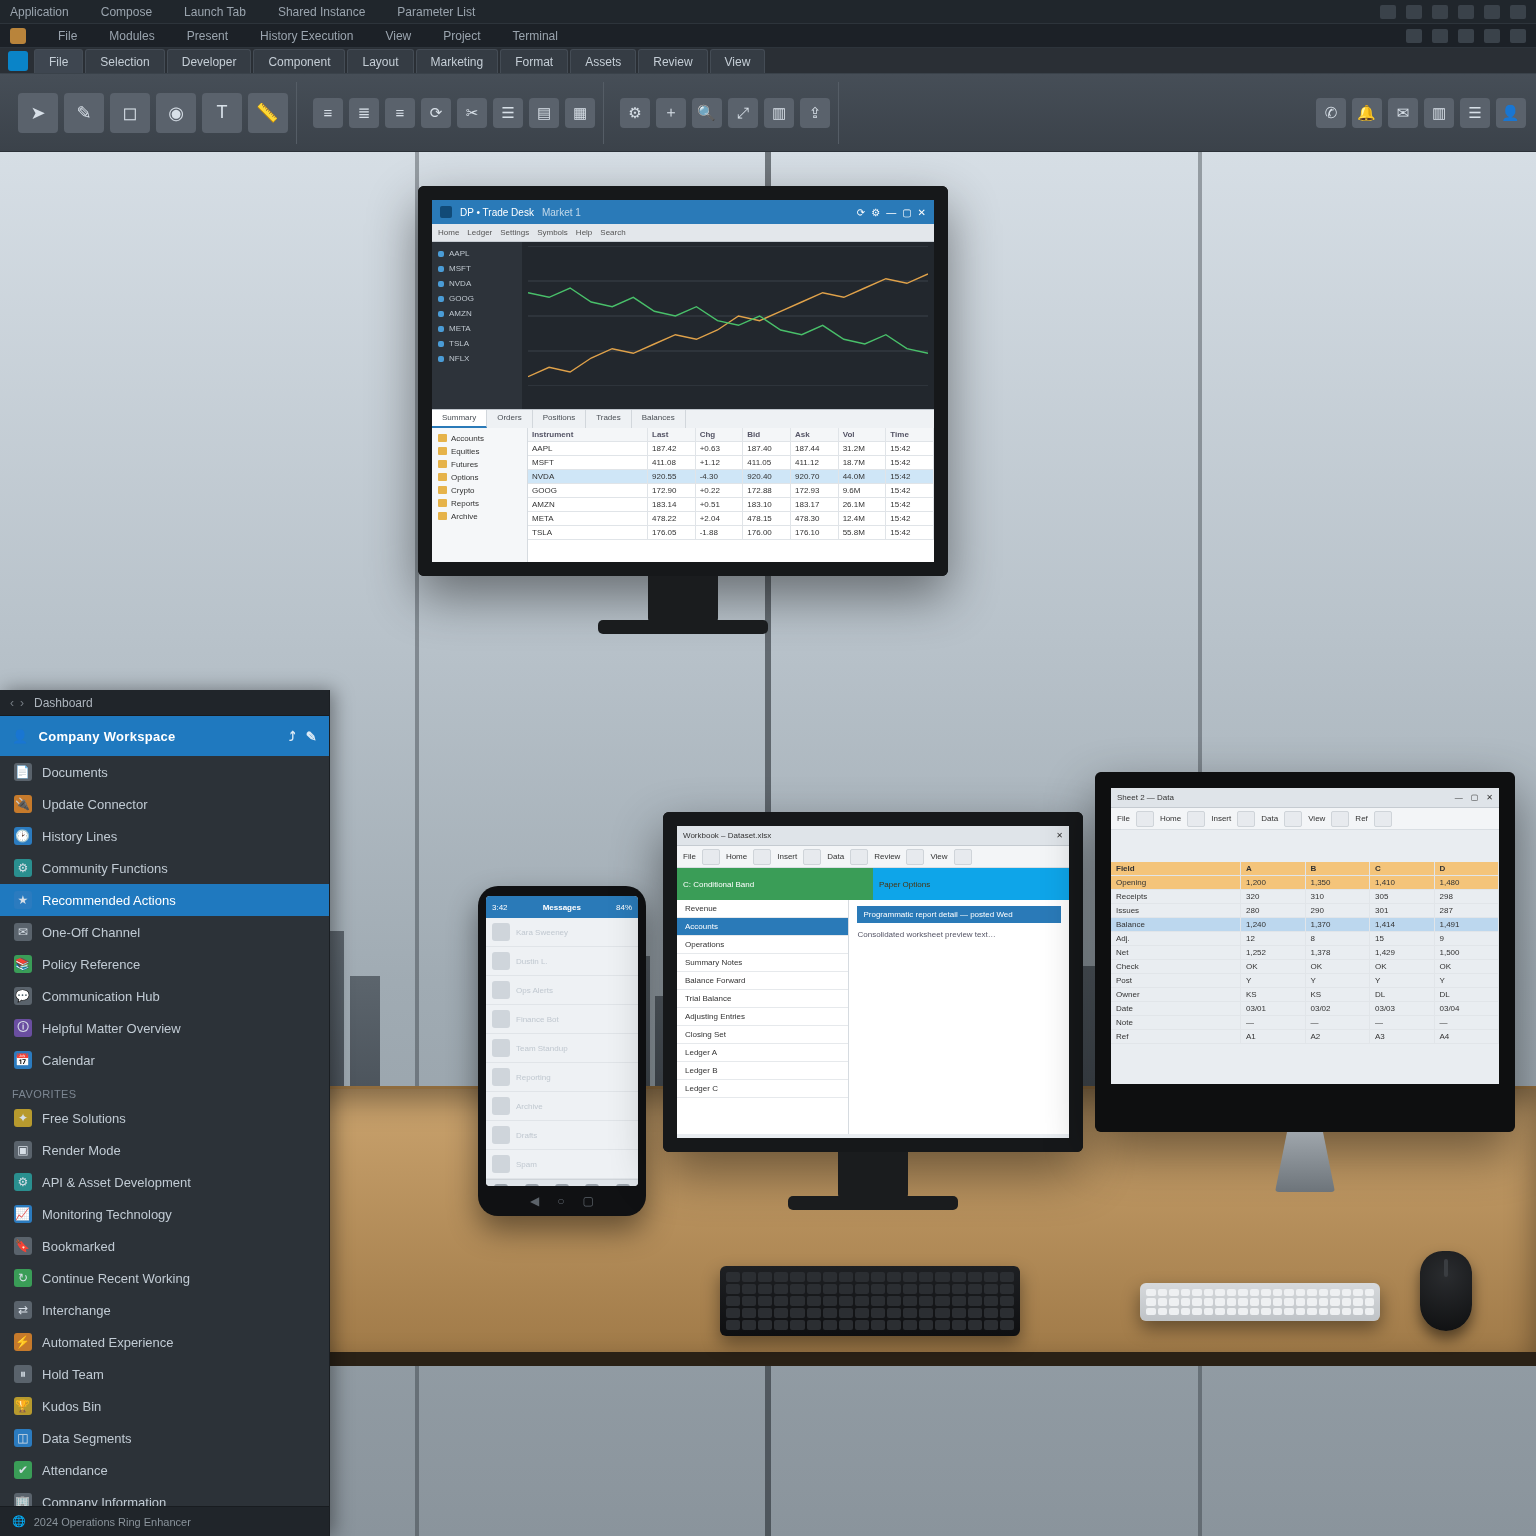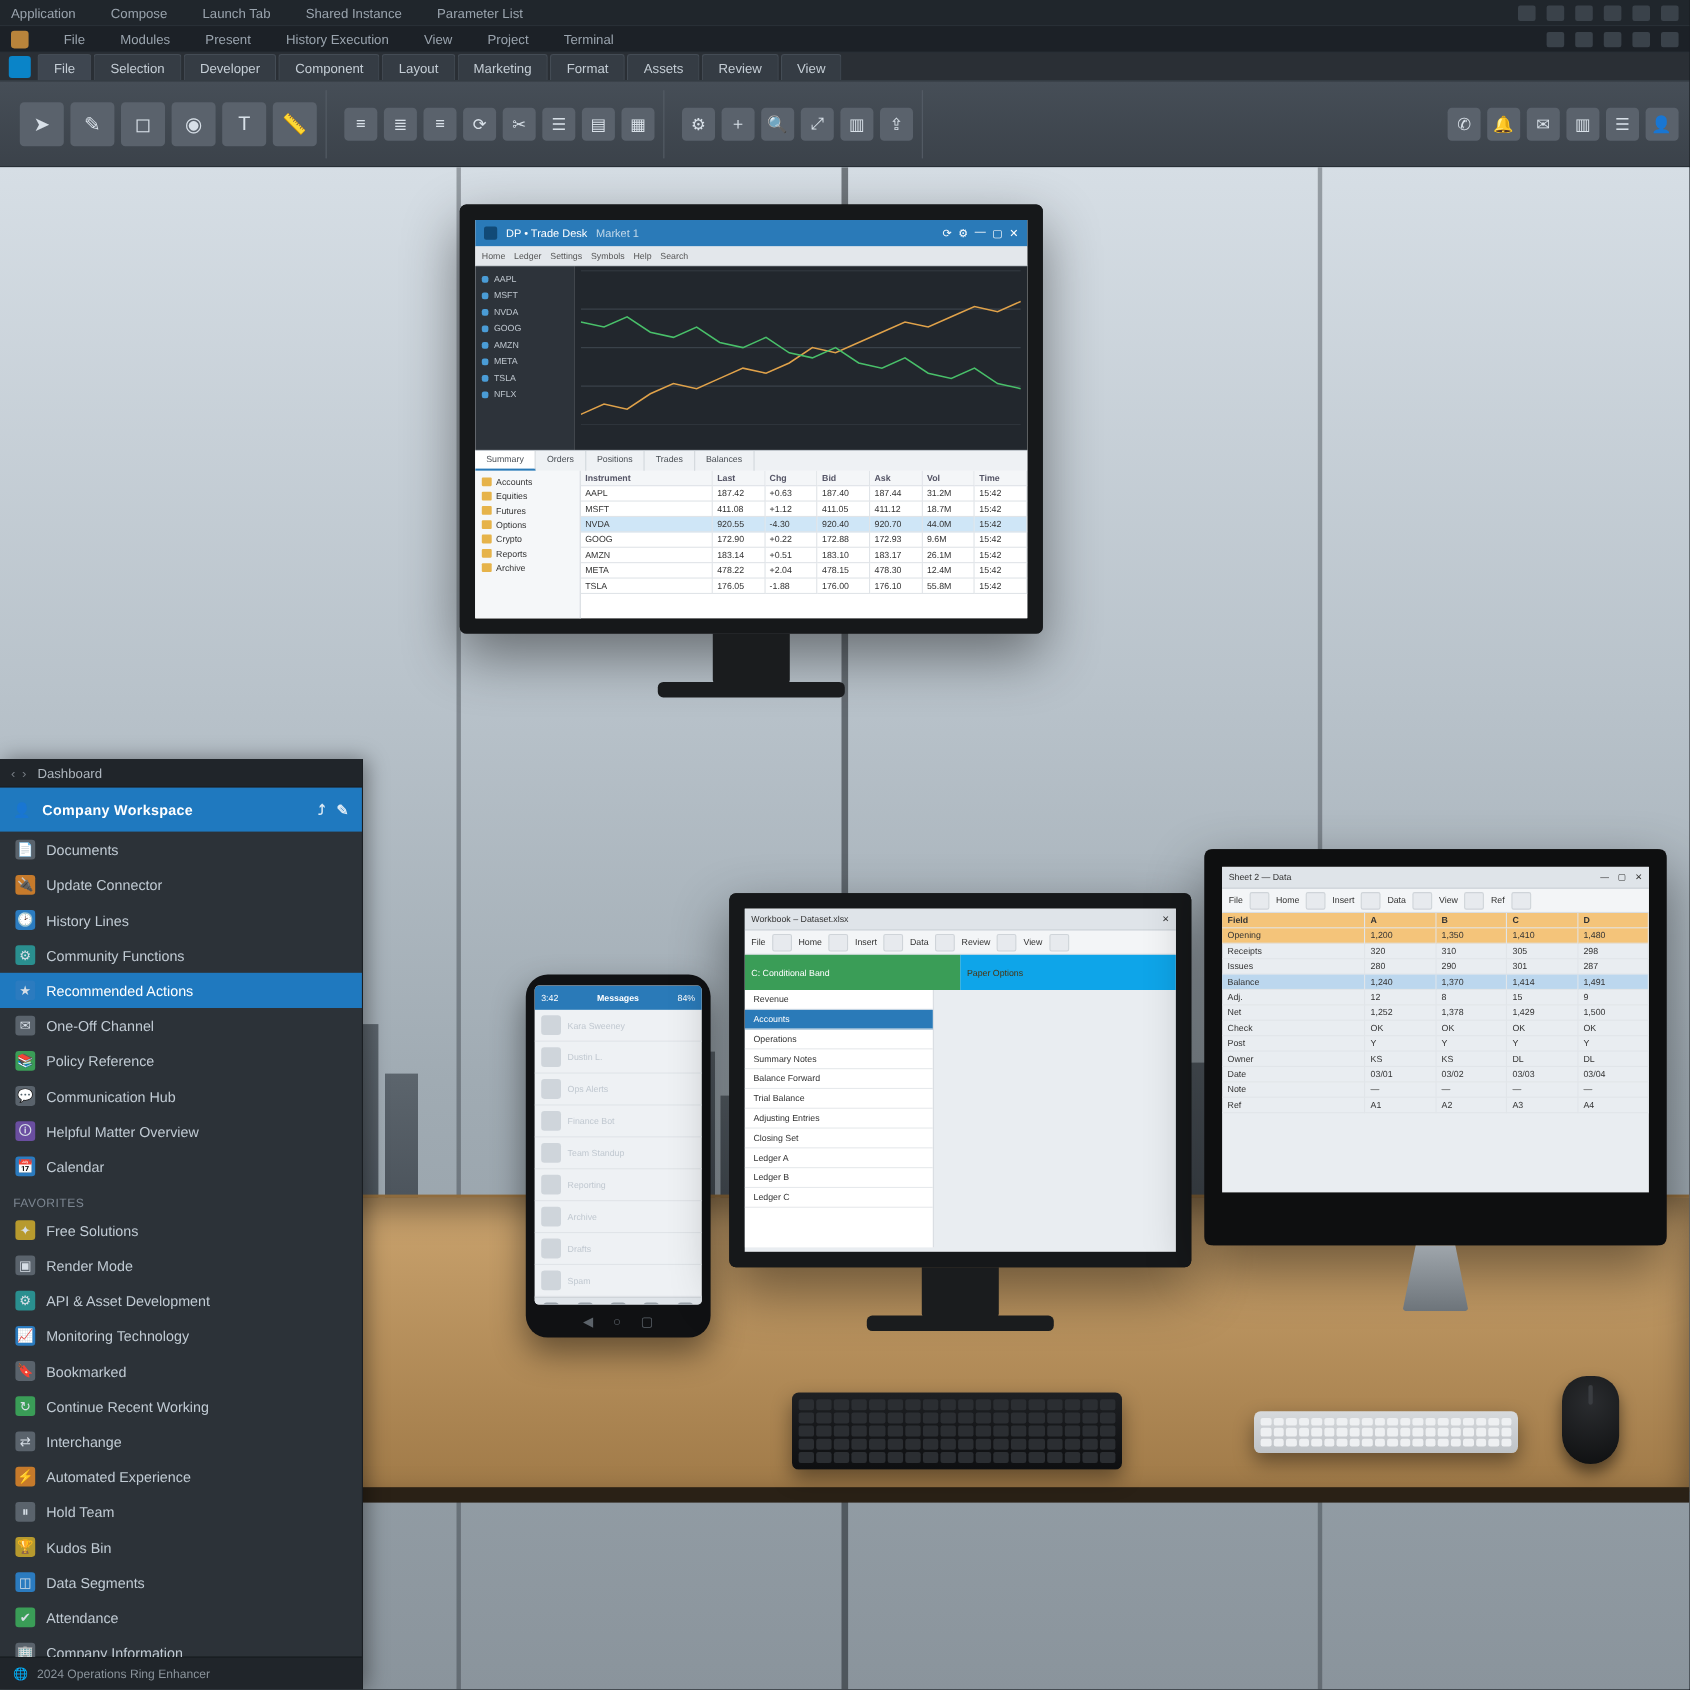--- a/index.html
+++ b/index.html
@@ -86,21 +86,21 @@
   .m-tree .tn{ padding:2px 4px; display:flex; gap:4px; align-items:center;}
   .m-tree .fo{ width:9px;height:8px;background:#e6b34a;border-radius:1px;}
   .m-sheet-body{display:flex; height:calc(100% - 18px);}
 
   
   .sheet-head { height:20px; background:#dfe4e9; display:flex; align-items:center; padding:0 6px; gap:8px; font-size:8px; border-bottom:1px solid #c5cbd1;}
   .sheet-tool { height:22px; background:#f3f5f7; display:flex; align-items:center; gap:6px; padding:0 6px; border-bottom:1px solid #d9dee3;}
   .sheet-tool .b { width:18px;height:16px;background:#e7eaee;border:1px solid #cfd4d9;border-radius:2px;}
   .banner { height:32px; display:flex; font-size:8px; }
   .banner .seg { flex:1; display:flex;align-items:center; padding:0 6px; }
-  .cells { display:grid; grid-template-columns: 100px repeat(5,1fr); font-size:8px;}
+  .cells { display:grid; grid-template-columns: 100px repeat(5,1fr); font-size:8px;margin-top:32px;}
   .cells div { border-right:1px solid #e1e5e9; border-bottom:1px solid #e1e5e9; padding:2px 5px; min-height:14px;}
   .cells .hdr { background:#f2f4f6; font-weight:600;}
 
   .rmon .cells { grid-template-columns: 130px repeat(4,1fr);}
   .rmon .or { background:#f4c47a; }
   .rmon .bl { background:#bcd7ee; }
 
   
   .imac .bezel { border-color:#0e0f10; border-width:16px; border-bottom-width:48px; border-radius:8px;}
   .imac .logo { position:absolute; left:50%; bottom:-34px; transform:translateX(-50%); color:#c4c9ce; font-size:16px;}
@@ -519,20 +519,24 @@
             <div style="padding: 4px 8px; border-bottom: 1px solid rgb(230, 233, 236); font-size: 8px;">Operations</div>
             <div style="padding: 4px 8px; border-bottom: 1px solid rgb(230, 233, 236); font-size: 8px;">Summary Notes</div>
             <div style="padding: 4px 8px; border-bottom: 1px solid rgb(230, 233, 236); font-size: 8px;">Balance Forward</div>
             <div style="padding: 4px 8px; border-bottom: 1px solid rgb(230, 233, 236); font-size: 8px;">Trial Balance</div>
             <div style="padding: 4px 8px; border-bottom: 1px solid rgb(230, 233, 236); font-size: 8px;">Adjusting Entries</div>
             <div style="padding: 4px 8px; border-bottom: 1px solid rgb(230, 233, 236); font-size: 8px;">Closing Set</div>
             <div style="padding: 4px 8px; border-bottom: 1px solid rgb(230, 233, 236); font-size: 8px;">Ledger A</div>
             <div style="padding: 4px 8px; border-bottom: 1px solid rgb(230, 233, 236); font-size: 8px;">Ledger B</div>
             <div style="padding: 4px 8px; border-bottom: 1px solid rgb(230, 233, 236); font-size: 8px;">Ledger C</div>
           </div>
+        <div style="flex:1;background:#fff;padding:6px 8px;">
+          <div style="background:#2a7ab8;color:#fff;padding:4px 6px;font-size:8px;">Programmatic report detail — posted Wed</div>
+          <div style="font-size:8px;color:#556;margin-top:6px;line-height:1.5;">Consolidated worksheet preview text…</div>
+        </div>
       </div>
     </div>
   </div>
 
   <div class="device imac rmon" style="left:1095px; top:620px; width:420px; height:360px;">
     <div class="bezel"></div>
     <div class="logo"></div>
     <div class="stand"></div>
     <div class="screen" style="inset:16px 16px 48px 16px;">
       <div class="sheet-head">

